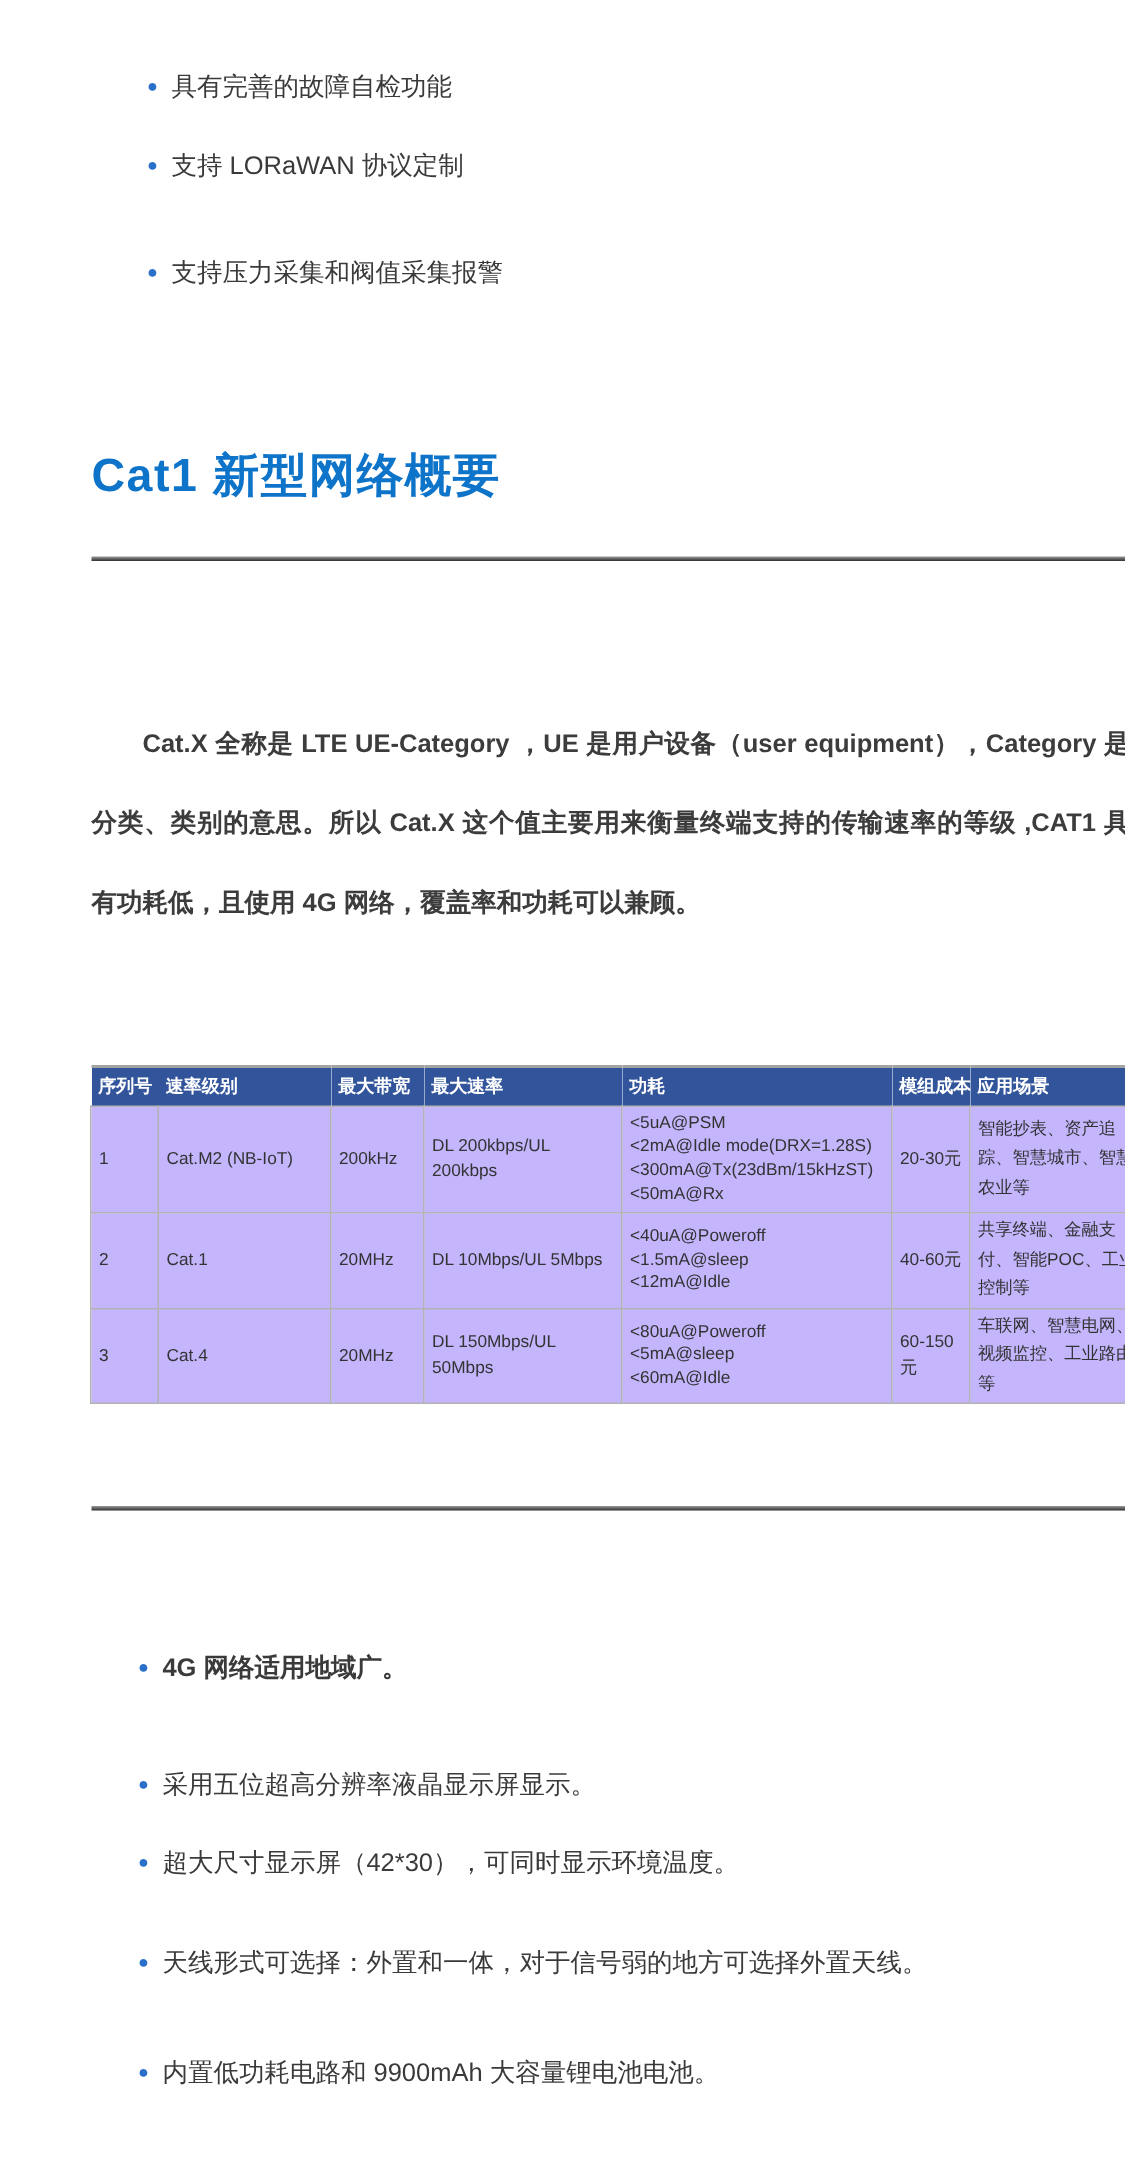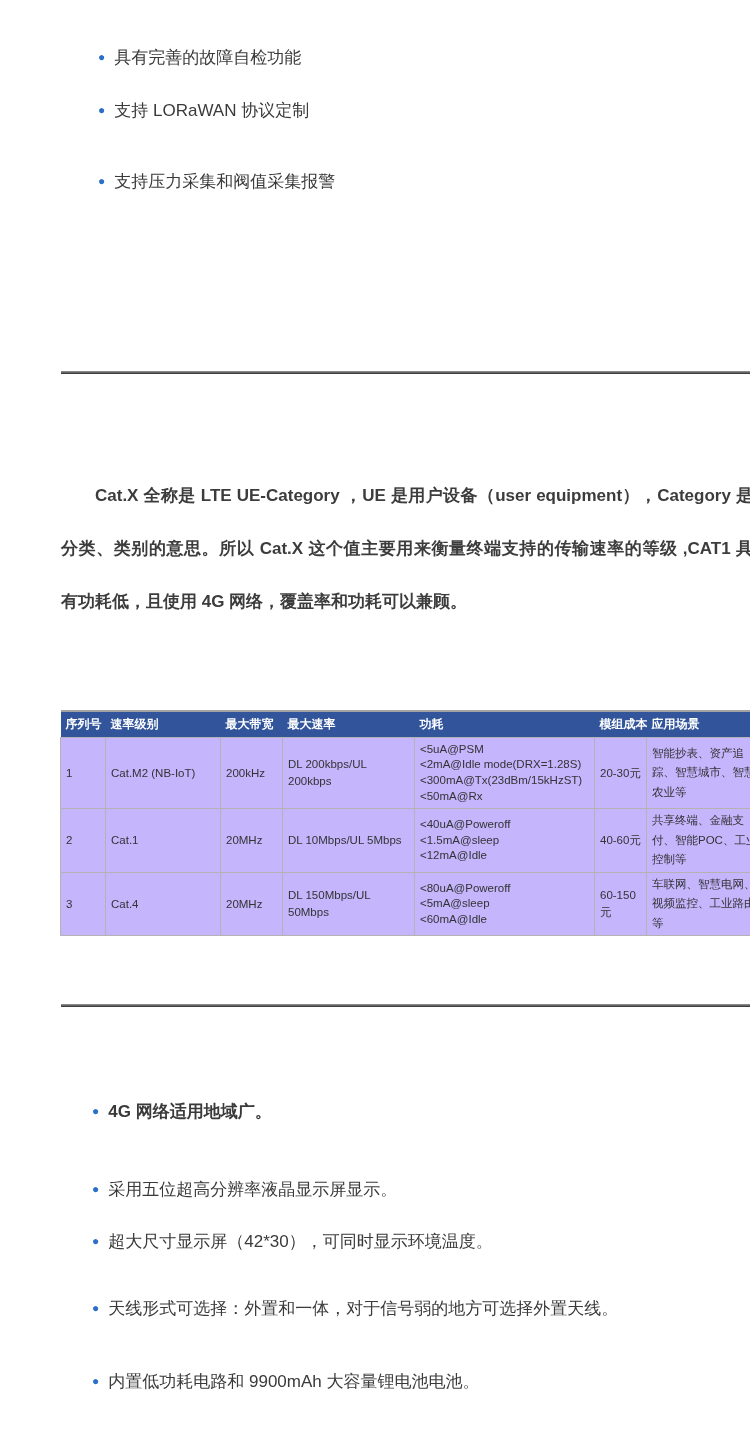--- a/index.html
+++ b/index.html
@@ -64,20 +64,21 @@
   <div class="bullet b-top-1">
     <span class="dot">●</span><span>具有完善的故障自检功能</span>
   </div>
   <div class="bullet b-top-3">
     <span class="dot">●</span><span>支持压力采集和阀值采集报警</span>
   </div>
   <div class="bullet b-top-2">
     <span class="dot">●</span><span>支持 LORaWAN  协议定制</span>
   </div>
 
+  <h1 class="section-title title-1">Cat1 新型网络概要</h1>
   <div class="rule rule-1"></div>
 
   <p class="para">Cat.X 全称是 LTE UE-Category ，UE 是用户设备（user equipment），Category 是 分类、类别的意思。所以 Cat.X 这个值主要用来衡量终端支持的传输速率的等级 ,CAT1 具 有功耗低，且使用 4G 网络，覆盖率和功耗可以兼顾。</p>
 
   <table class="spec-table">
     <colgroup>
       <col class="col-1">
         <col class="col-2">
         <col class="col-3">
         <col class="col-4">

